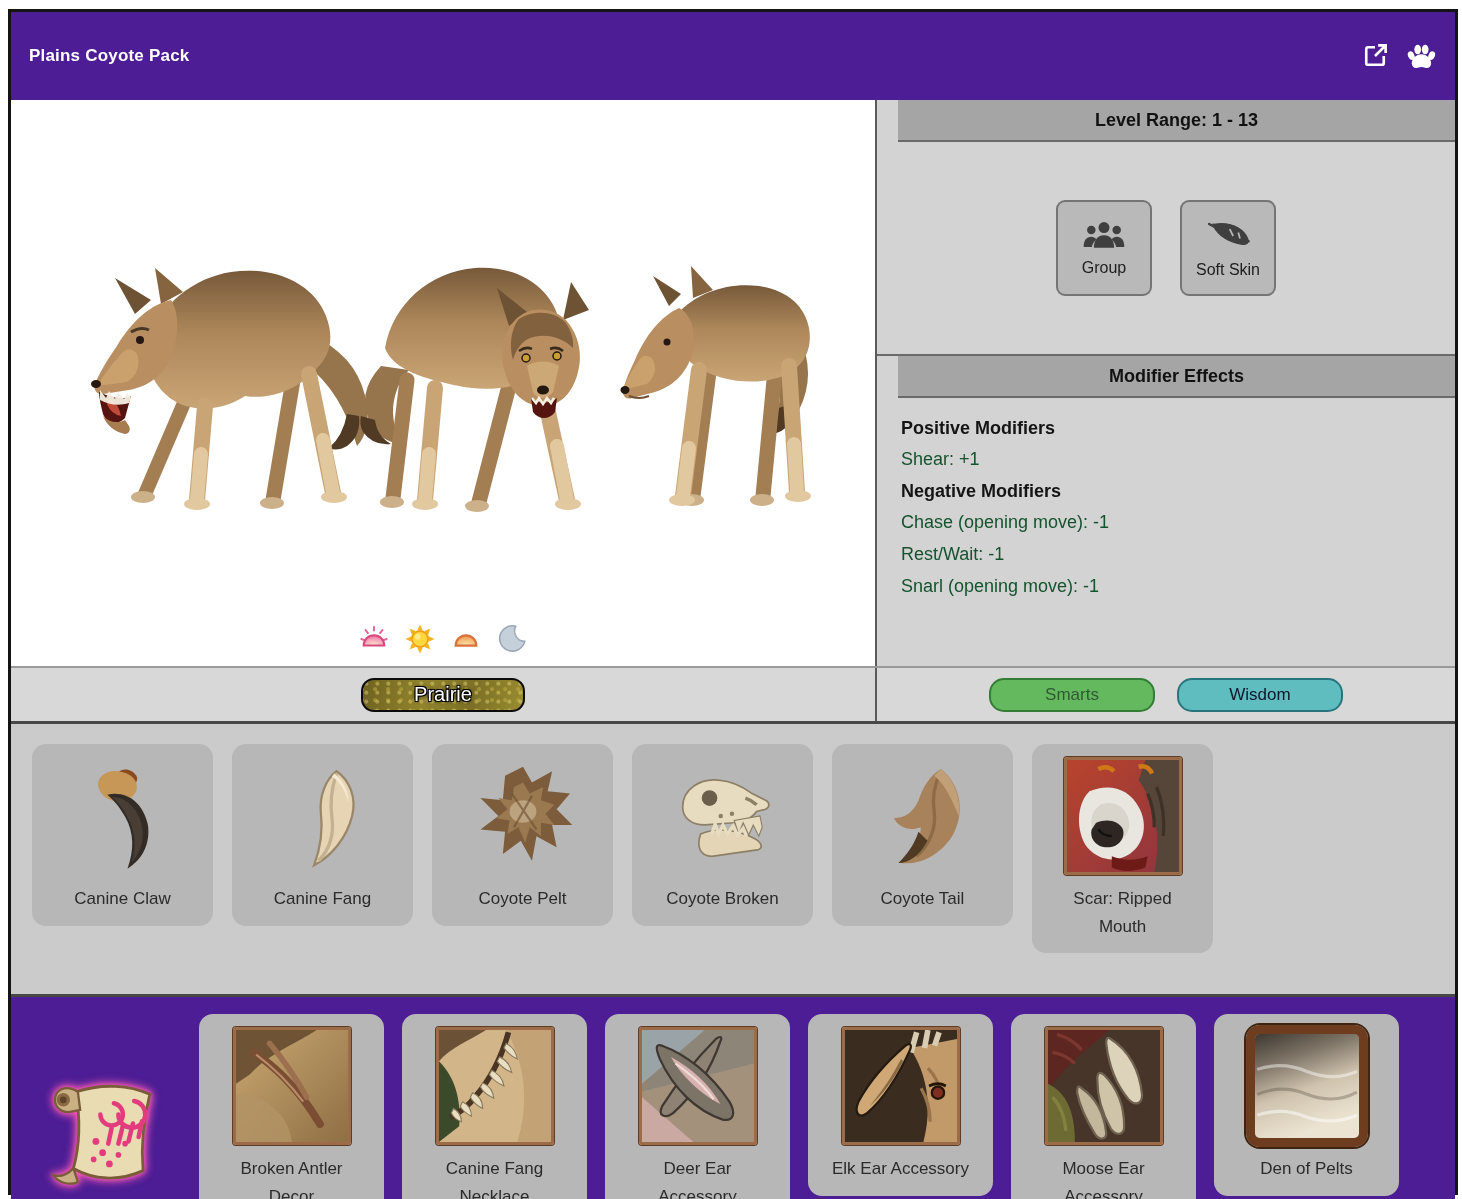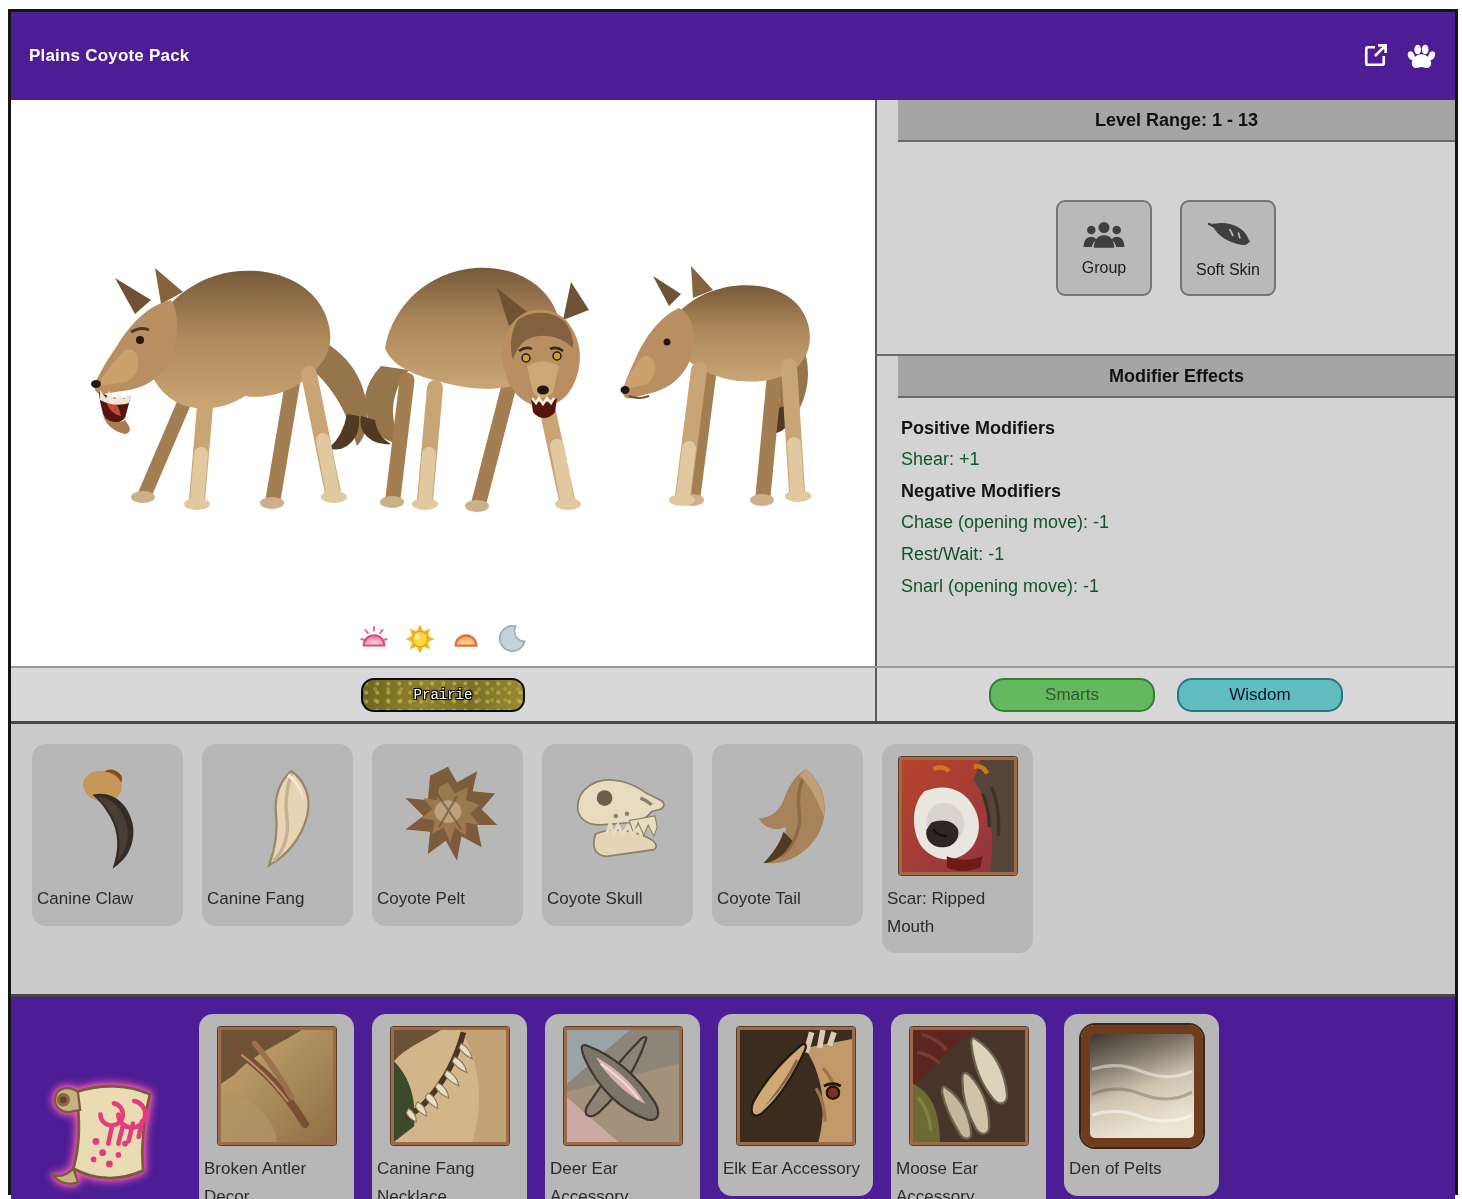--- a/index.html
+++ b/index.html
@@ -27,27 +27,27 @@
   .mods .ml{font-size:18px;color:#14532d;margin:0 0 11px;}
   
   .striprow{display:flex;height:53px;border-top:2px solid #9a9a9a;border-bottom:3px solid #474747;flex:0 0 auto;}
   .strip-left{flex:1;background:#d8d8d8;display:flex;align-items:center;justify-content:center;}
   .strip-right{width:578px;border-left:2px solid #5a5a5a;background:#d8d8d8;display:flex;align-items:center;justify-content:center;gap:22px;}
   .biome-btn{width:160px;height:30px;border:2px solid #0c0c0c;border-radius:13px;display:flex;align-items:center;justify-content:center;cursor:pointer;
     background:
       radial-gradient(circle at 30% 40%, rgba(232,214,116,.45) 0 1.5px, transparent 2.5px) 0 0/11px 9px,
       radial-gradient(circle at 70% 65%, rgba(196,176,66,.5) 0 1.5px, transparent 2.5px) 3px 2px/13px 11px,
       linear-gradient(100deg,#6d6220,#92842d 38%,#7b7026 68%,#998c30);}
-  .biome-btn span{color:#fff;font-size:14px;text-shadow:-1px -1px 0 #000,1px -1px 0 #000,-1px 1px 0 #000,1px 1px 0 #000,0 0 4px #000;font-family:Liberation Mono, monospace;}
+  .biome-btn span{color:#fff;font-size:20px;text-shadow:-1px -1px 0 #000,1px -1px 0 #000,-1px 1px 0 #000,1px 1px 0 #000,0 0 4px #000;}
   .stat-pill{width:162px;height:30px;border-radius:15px;display:flex;align-items:center;justify-content:center;font-size:17px;cursor:pointer;}
   .pill-smarts{background:#64b95e;border:2px solid #337d36;color:#2f5a33;}
   .pill-wisdom{background:#5fbdc0;border:2px solid #27767e;color:#0f172a;}
   
   .drops{height:250px;background:#cbcbcb;border-bottom:3px solid #474747;padding:20px 0 0 21px;display:flex;gap:19px;align-items:flex-start;flex:0 0 auto;}
-  .card{width:141px;background:#b7b7b7;border-radius:14px;padding:11px 5px 13px;cursor:pointer;}
+  .card{width:141px;background:#b7b7b7;border-radius:14px;padding:11px 20px 13px;text-align:center;cursor:pointer;}
   .card .art{height:122px;display:flex;align-items:center;justify-content:center;}
   .card .label{font-size:17px;color:#2b2b2b;line-height:1.62;margin-top:8px;}
   .decors{flex:1;background:#4c1d95;padding:17px 0 0 20px;display:flex;gap:18px;align-items:flex-start;}
   .decors .card{width:145px;}
   .scroll-slot{width:150px;align-self:center;display:flex;justify-content:center;margin-top:28px;cursor:pointer;}
   .twig{width:118px;height:118px;border:3px solid #9c6b48;box-shadow:0 0 0 1px #5e3c26, inset 0 0 0 2px #caa588;border-radius:3px;box-sizing:border-box;overflow:hidden;margin:0 auto;}
   .twig svg{display:block;width:112px;height:112px;}
   .branch{width:122px;height:122px;border:9px solid #6e3d1f;border-radius:14px;box-shadow:0 0 0 2px #3e2512, inset 0 0 0 2px #a05c2c;box-sizing:border-box;overflow:hidden;margin:0 auto;}
   .branch svg{display:block;width:104px;height:104px;}
 </style>
@@ -308,21 +308,21 @@
           <path d="M14,42 C14,26 30,16 46,18 C58,19 68,24 76,30 L88,36 C92,38 92,42 88,44 L80,46 C76,52 68,56 60,56 L34,58 C22,58 14,52 14,42 Z" fill="#e8dcc0" stroke="#8d7f66" stroke-width="1.5"></path>
           <path d="M60,54 l4,12 4,-10 5,11 4,-9 5,10 3,-8 -2,-10 z" fill="#e8dcc0" stroke="#8d7f66" stroke-width="1"></path>
           <path d="M30,66 C44,60 62,62 78,70 C84,73 86,78 82,80 L40,86 C30,86 26,78 30,66 Z" fill="#e3d5b6" stroke="#8d7f66" stroke-width="1.5"></path>
           <path d="M40,66 l3,-9 3,9 4,-8 4,8 5,-7 4,8 5,-6 3,7" stroke="#e8dcc0" stroke-width="3" fill="none"></path>
           <circle cx="38" cy="34" r="7" fill="#6b5f4c"></circle>
           <path d="M70,34 q6,2 10,6" stroke="#8d7f66" stroke-width="3" fill="none"></path>
           <circle cx="58" cy="48" r="2" fill="#8d7f66"></circle>
             <circle cx="48" cy="50" r="2" fill="#8d7f66"></circle>
         </svg>
       </div>
-      <div class="label">Coyote Skull</div>
+      <div class="label">Coyote Broken</div>
     </div>
 
     <div class="card">
       <div class="art">
         <svg viewBox="0 0 100 100" width="112" height="112">
           <path d="M66,8 C84,22 88,48 76,68 C66,84 48,94 30,92 C42,82 48,72 48,60 C38,64 28,60 24,52 C34,52 42,46 46,36 C50,24 56,14 66,8 Z" fill="#a8825a"></path>
           <path d="M66,10 C60,22 58,34 60,46 C62,60 56,76 44,86" stroke="#7c5c3a" stroke-width="3" fill="none" opacity="0.6"></path>
           <path d="M66,8 C78,18 84,34 82,50 C76,36 70,22 60,14 Z" fill="#c2a077"></path>
           <path d="M46,64 C42,76 36,84 28,92 C38,92 48,84 54,72 Z" fill="#503a24"></path>
         </svg>

